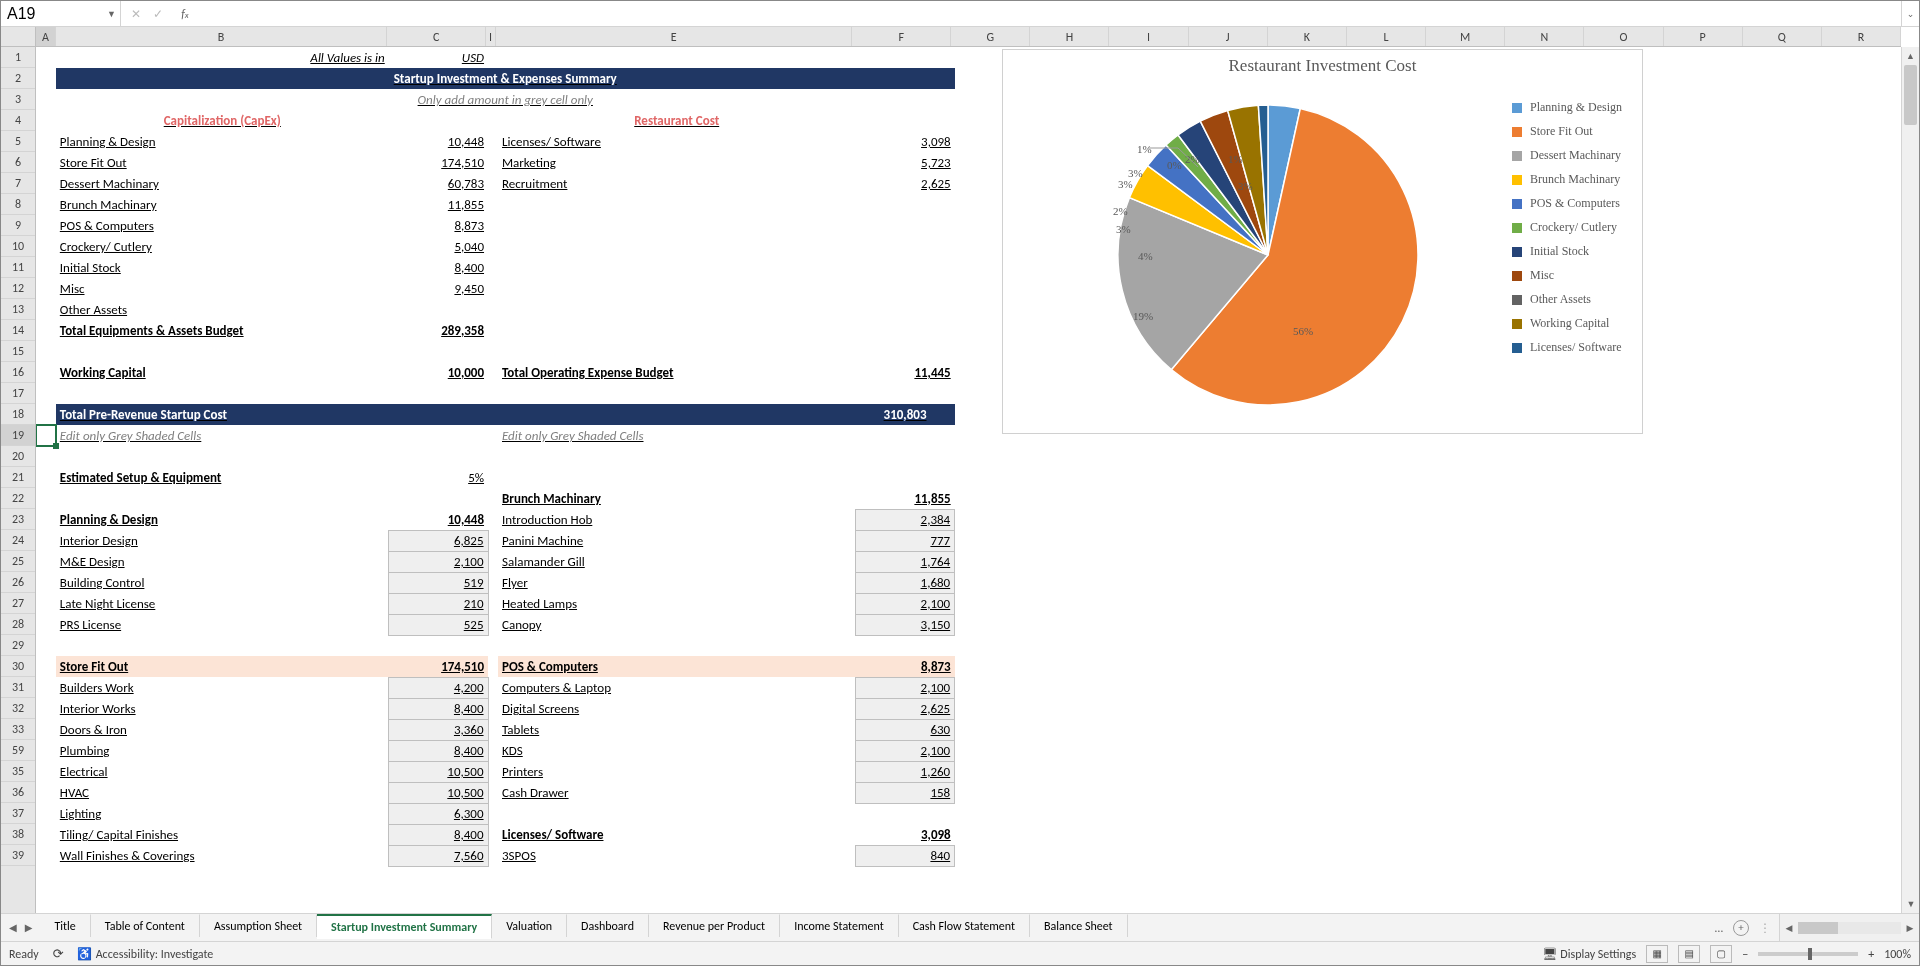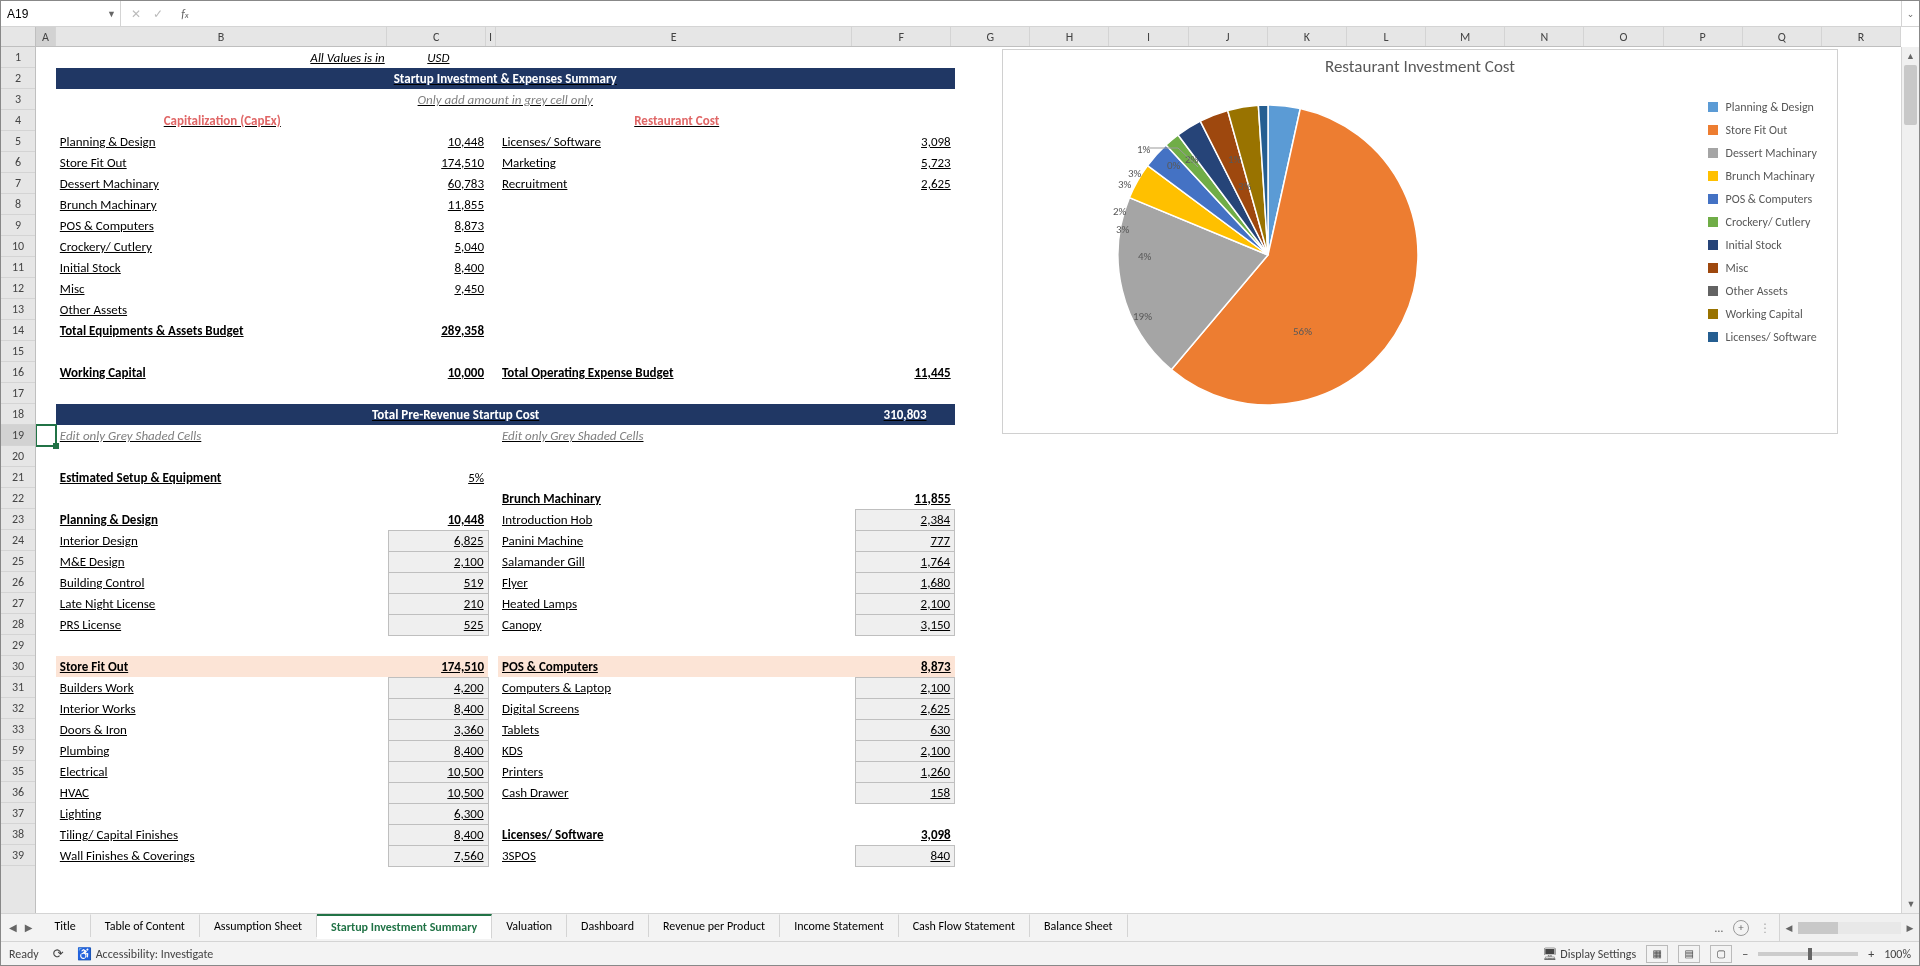--- a/index.html
+++ b/index.html
@@ -1,20 +1,20 @@
 <!DOCTYPE html>
 <html><head>
 <meta charset="utf-8">
 <style>
 * { margin: 0; padding: 0; box-sizing: border-box; }
 body { font-family: Calibri, Arial, sans-serif; font-size: 12px; background: #fff; overflow: hidden; color: #000; }
 .app { width: 1920px; height: 966px; display: flex; flex-direction: column; border: 1px solid #888; }
 .formula-bar { height: 26px; border-bottom: 1px solid #d4d4d4; display: flex; align-items: center; background: #fff; }
 .name-box { width: 120px; height: 100%; border-right: 1px solid #d4d4d4; display: flex; align-items: center; padding: 0 6px; position: relative; }
-.name-box input { border: none; outline: none; font-size: 12px; width: 80px; }
+.name-box input { border: none; outline: none; font-size: 16px; width: 80px; }
 .name-box .dd { position: absolute; right: 4px; color: #666; font-size: 9px; }
 .fx-controls { display: flex; align-items: center; gap: 12px; padding: 0 10px; color: #888; }
 .fx-controls span { cursor: pointer; }
 .fx-label { font-style: italic; color: #666; margin-left: 6px; }
 .formula-input { flex: 1; border: none; outline: none; padding: 0 6px; }
 .fx-dd { width: 18px; text-align: center; color: #666; font-size: 9px; border-left: 1px solid #d4d4d4; height: 100%; display:flex; align-items:center; justify-content:center;}
 .grid-area { flex: 1; display: flex; overflow: hidden; position: relative; }
 .col-headers { display: flex; position: absolute; top: 0; left: 35px; right: 18px; height: 20px; background: #e6e6e6; border-bottom: 1px solid #bfbfbf; z-index: 5; }
 .col-h { border-right: 1px solid #d4d4d4; text-align: center; font-size: 12px; line-height: 20px; color: #444; background:#e6e6e6; }
 .col-h.sel { background: #d2d2d2; }
@@ -24,31 +24,31 @@
 .row-h.sel { background:#d2d2d2; }
 .cells { position:absolute; top:20px; left:35px; right:18px; bottom:0; overflow:hidden; }
 .vscroll { position:absolute; top:20px; right:0; width:18px; bottom:0; background:#f0f0f0; border-left:1px solid #d4d4d4; }
 .vscroll .arrow { height:18px; text-align:center; font-size:9px; line-height:18px; color:#666; background:#f0f0f0; cursor:pointer; }
 .vscroll .track { position:absolute; top:18px; bottom:18px; left:2px; right:2px; }
 .vscroll .thumb { position:absolute; top:0; height:60px; left:0; right:0; background:#c8c8c8; border-radius:2px; }
 .vscroll .arrow.down { position:absolute; bottom:0; width:18px;}
 table.sheet { border-collapse: collapse; table-layout: fixed; text-decoration: underline; }
 table.sheet td { height:21px; padding: 0 4px; vertical-align: middle; font-size: 13px; white-space: nowrap; }
 .r { text-align: right; }
-.c { text-align: center; }
+.c { text-align: right; }
 .b { font-weight: bold; }
 .i { font-style: italic; }
 .hdr-blue { background:#203764; color:#fff; font-weight:bold; text-align:center; }
 .pink { color:#e06666; font-weight:bold; text-align:center; }
 .grey-note { color:#7f7f7f; font-style:italic; text-align:center; }
 .grey-cell { background:#efefef; text-align:right; border:1px solid #bfbfbf; }
 .peach { background:#fce4d6; font-weight:bold; }
 .sel-cell { outline: 2px solid #217346; outline-offset: -1px; position:relative; }
 .sel-cell::after { content:""; position:absolute; right:-3px; bottom:-3px; width:6px; height:6px; background:#217346; }
-.chart { position:absolute; top:2px; left:966px; width:836px; height:385px; background:#fff; border:1px solid #d0d0d0; }
+.chart { position:absolute; top:2px; left:966px; width:641px; height:385px; background:#fff; border:1px solid #d0d0d0;font-family:Liberation Serif, serif; }
 .chart-title { text-align:center; font-size:17px; color:#595959; padding:6px 0 2px; }
 .pie-wrap { position:absolute; top:40px; left:100px; }
 .legend { position:absolute; top:50px; right:20px; font-size:12px; color:#595959; }
 .legend div { display:flex; align-items:center; gap:8px; margin-bottom:9px; }
 .legend .sw { width:10px; height:10px; }
 .pie-lbl { position:absolute; font-size:11px; color:#595959; }
 .tabs-bar { height:28px; background:#f3f3f3; border-top:1px solid #d4d4d4; display:flex; align-items:stretch; }
 .tab-nav { display:flex; align-items:center; padding:0 8px; gap:8px; color:#666; cursor:pointer; }
 .tabs { display:flex; align-items:flex-start; flex:1; overflow:hidden; }
 .tab { padding:4px 14px; border-right:1px solid #d4d4d4; background:#f3f3f3; font-size:12px; cursor:pointer; white-space:nowrap; border-top:1px solid transparent;}
@@ -295,21 +295,21 @@
             <tr>
               <td></td>
               <td></td>
               <td></td>
               <td></td>
               <td></td>
               <td></td>
             </tr>
             <tr>
               <td></td>
-              <td colspan="4" class="hdr-blue" style="text-align: center; position: relative;">Total Pre-Revenue Startup Cost</td>
+              <td colspan="4" class="hdr-blue" style="text-align: left; position: relative;">Total Pre-Revenue Startup Cost</td>
               <td class="hdr-blue r">310,803</td>
             </tr>
             <tr>
               <td class="sel-cell"></td>
               <td class="i" style="color: rgb(127, 127, 127);">Edit only Grey Shaded Cells</td>
               <td></td>
               <td></td>
               <td class="i" style="color: rgb(127, 127, 127);">Edit only Grey Shaded Cells</td>
               <td></td>
             </tr>

